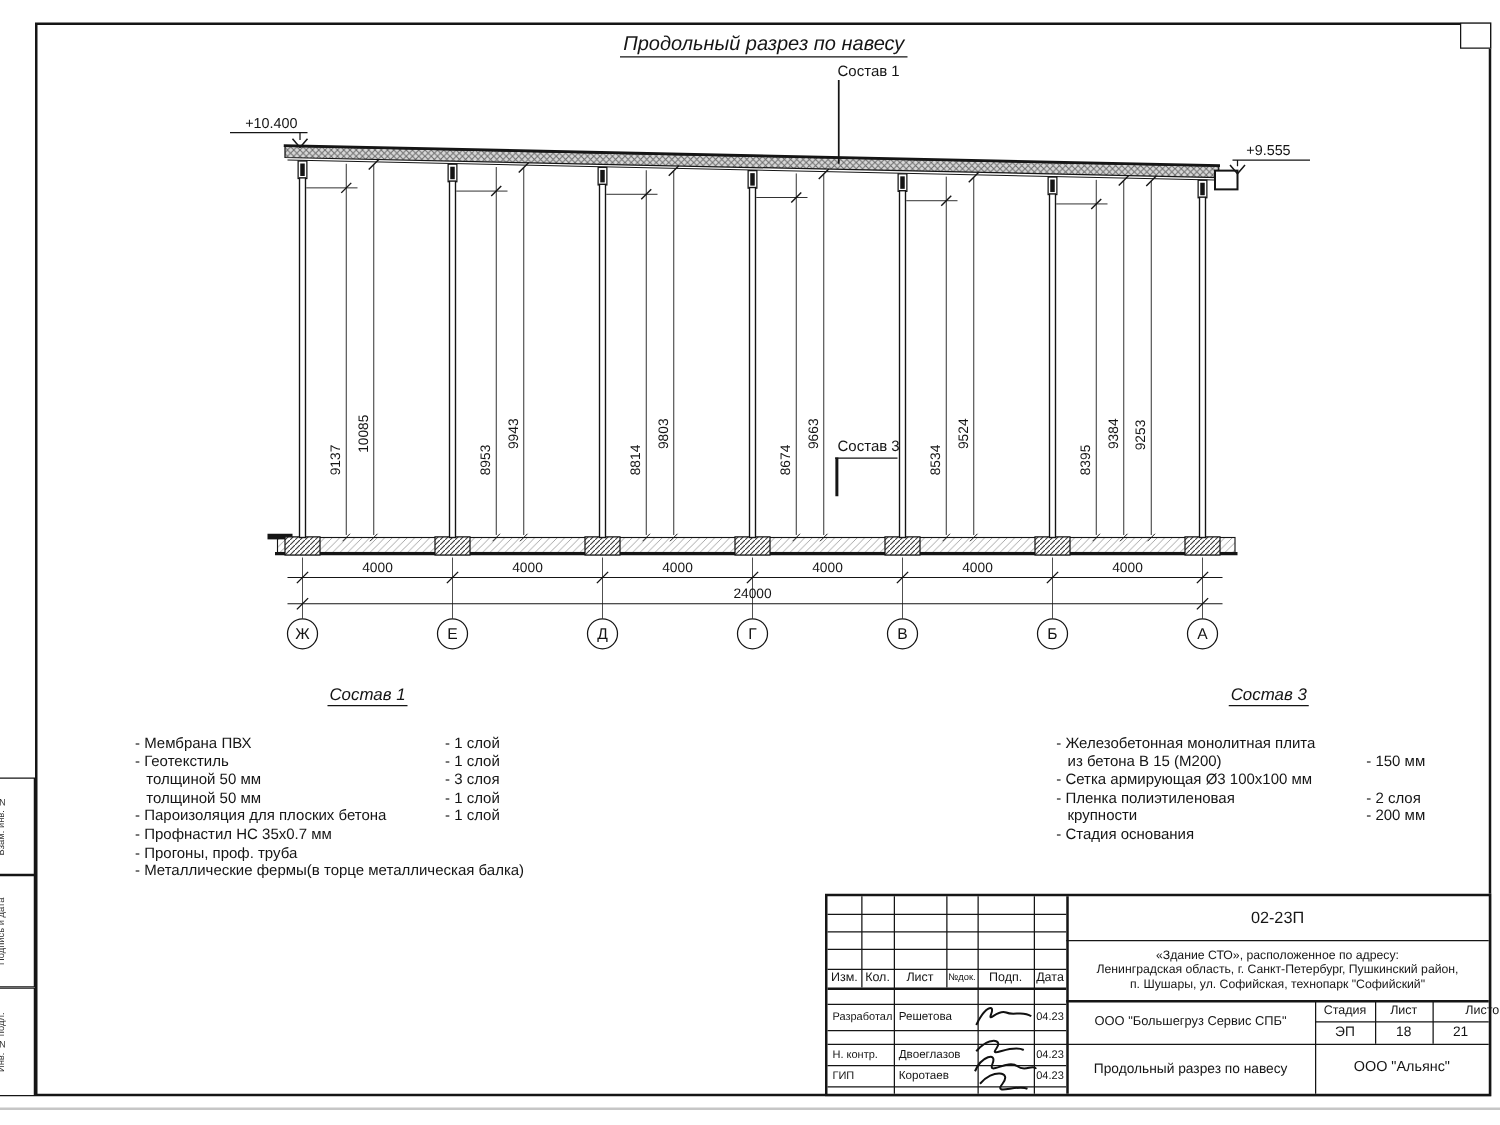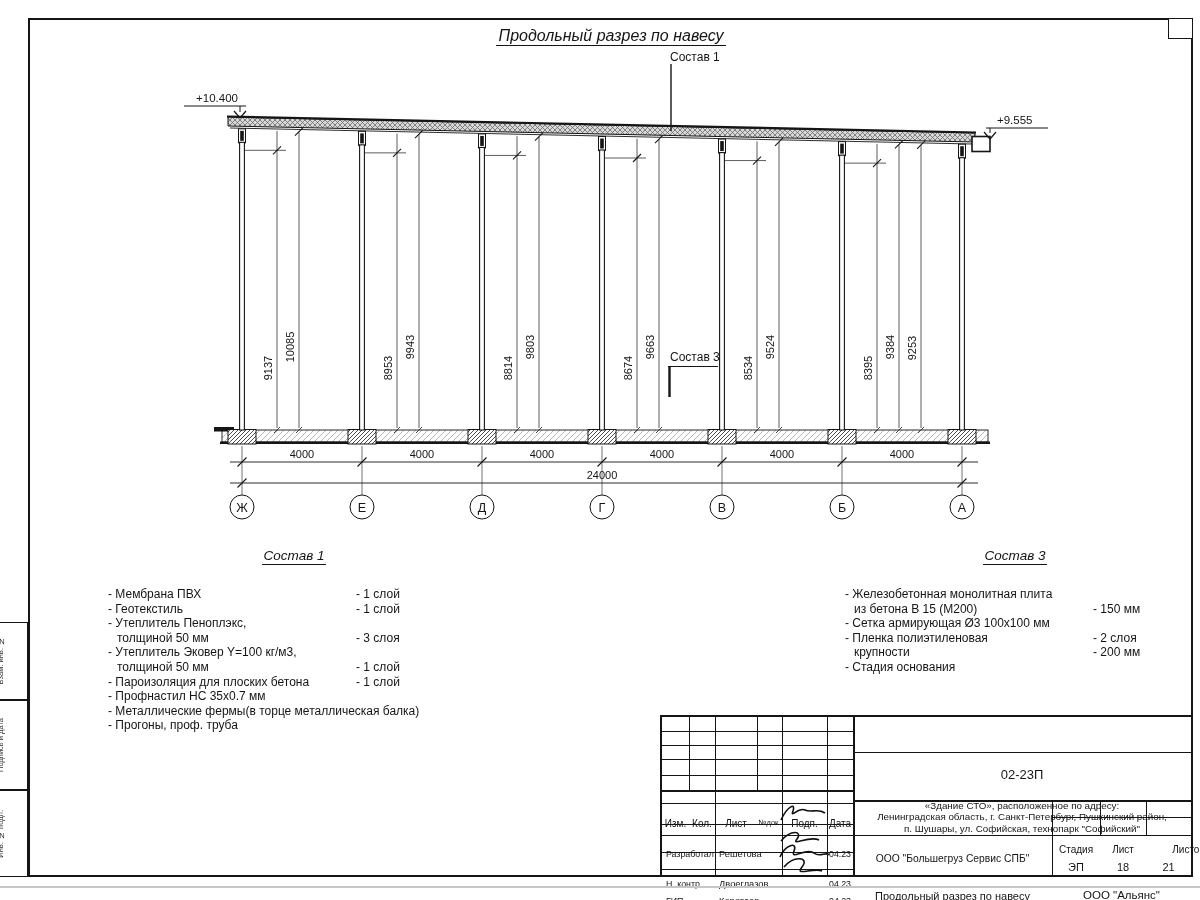--- a/index.html
+++ b/index.html
@@ -19,21 +19,21 @@
   .sostav-h{text-align:center;font-style:italic;font-size:13.5px;}
   .sostav-h span{border-bottom:1.2px solid #151515;padding:0 2px 1px;}
   .s-items{margin-top:24px;line-height:14.6px;}
   .s-row{position:relative;white-space:nowrap;}
   .s-row.indent .s-name{padding-left:9px;}
   .s-qty{position:absolute;left:248px;top:0;}
   .tblock{left:660px;top:715px;width:533px;height:162px;border:2px solid #151515;background:#fff;font-size:10px;}
   .tb-v,.tb-h{position:absolute;}
   .tb-v{border-left:1px solid #151515;width:0;}
   .tb-h{border-top:1px solid #151515;height:0;}
-  .tc{position:absolute;display:flex;align-items:center;justify-content:center;text-align:center;line-height:1.15;margin-top:41px;}
+  .tc{position:absolute;display:flex;align-items:center;justify-content:center;text-align:center;line-height:1.15;}
   .tc.left{justify-content:flex-start;padding-left:3px;text-align:left;}
   .edge-bottom{left:0;top:886px;width:1200px;height:2px;background:#c6c6c6;}
 </style>
 </head>
 <body>
 
 <div class="sheet">
 
   <div class="abs frame"></div>
   <div class="abs cornerbox"></div>
@@ -215,28 +215,26 @@
       <line x1="668" y1="366.5" x2="718" y2="366.5" stroke="#151515" stroke-width="1"></line>
       <line x1="669.5" y1="366" x2="669.5" y2="397" stroke="#151515" stroke-width="2.4"></line>
     </svg>
 
   <div class="abs sostav" style="left:108px;top:548px;width:372px;">
     <div class="sostav-h">
       <span>Состав 1</span></div>
     <div class="s-items" id="sostav1-items">
         <div class="s-row"><span class="s-name">- Мембрана ПВХ</span><span class="s-qty">- 1 слой</span></div>
         <div class="s-row"><span class="s-name">- Геотекстиль</span><span class="s-qty">- 1 слой</span></div>
-        <div class="s-row"><span class="s-name">- Утеплитель Пеноплэкс,</span><span class="s-qty"></span></div>
         <div class="s-row indent"><span class="s-name">толщиной 50 мм</span><span class="s-qty">- 3 слоя</span></div>
-        <div class="s-row"><span class="s-name">- Утеплитель Эковер Y=100 кг/м3,</span><span class="s-qty"></span></div>
         <div class="s-row indent"><span class="s-name">толщиной 50 мм</span><span class="s-qty">- 1 слой</span></div>
         <div class="s-row"><span class="s-name">- Пароизоляция для плоских бетона</span><span class="s-qty">- 1 слой</span></div>
         <div class="s-row"><span class="s-name">- Профнастил НС 35х0.7 мм</span><span class="s-qty"></span></div>
+        <div class="s-row"><span class="s-name">- Прогоны, проф. труба</span><span class="s-qty"></span></div>
         <div class="s-row"><span class="s-name">- Металлические фермы(в торце металлическая балка)</span><span class="s-qty"></span></div>
-        <div class="s-row"><span class="s-name">- Прогоны, проф. труба</span><span class="s-qty"></span></div>
       </div>
   </div>
 
   <div class="abs sostav" style="left:845px;top:548px;width:340px;">
     <div class="sostav-h">
       <span>Состав 3</span></div>
     <div class="s-items" id="sostav3-items">
         <div class="s-row"><span class="s-name">- Железобетонная  монолитная плита</span><span class="s-qty"></span></div>
         <div class="s-row indent"><span class="s-name">из бетона В 15 (М200)</span><span class="s-qty">- 150 мм</span></div>
         <div class="s-row"><span class="s-name">- Сетка армирующая Ø3 100х100 мм</span><span class="s-qty"></span></div>

